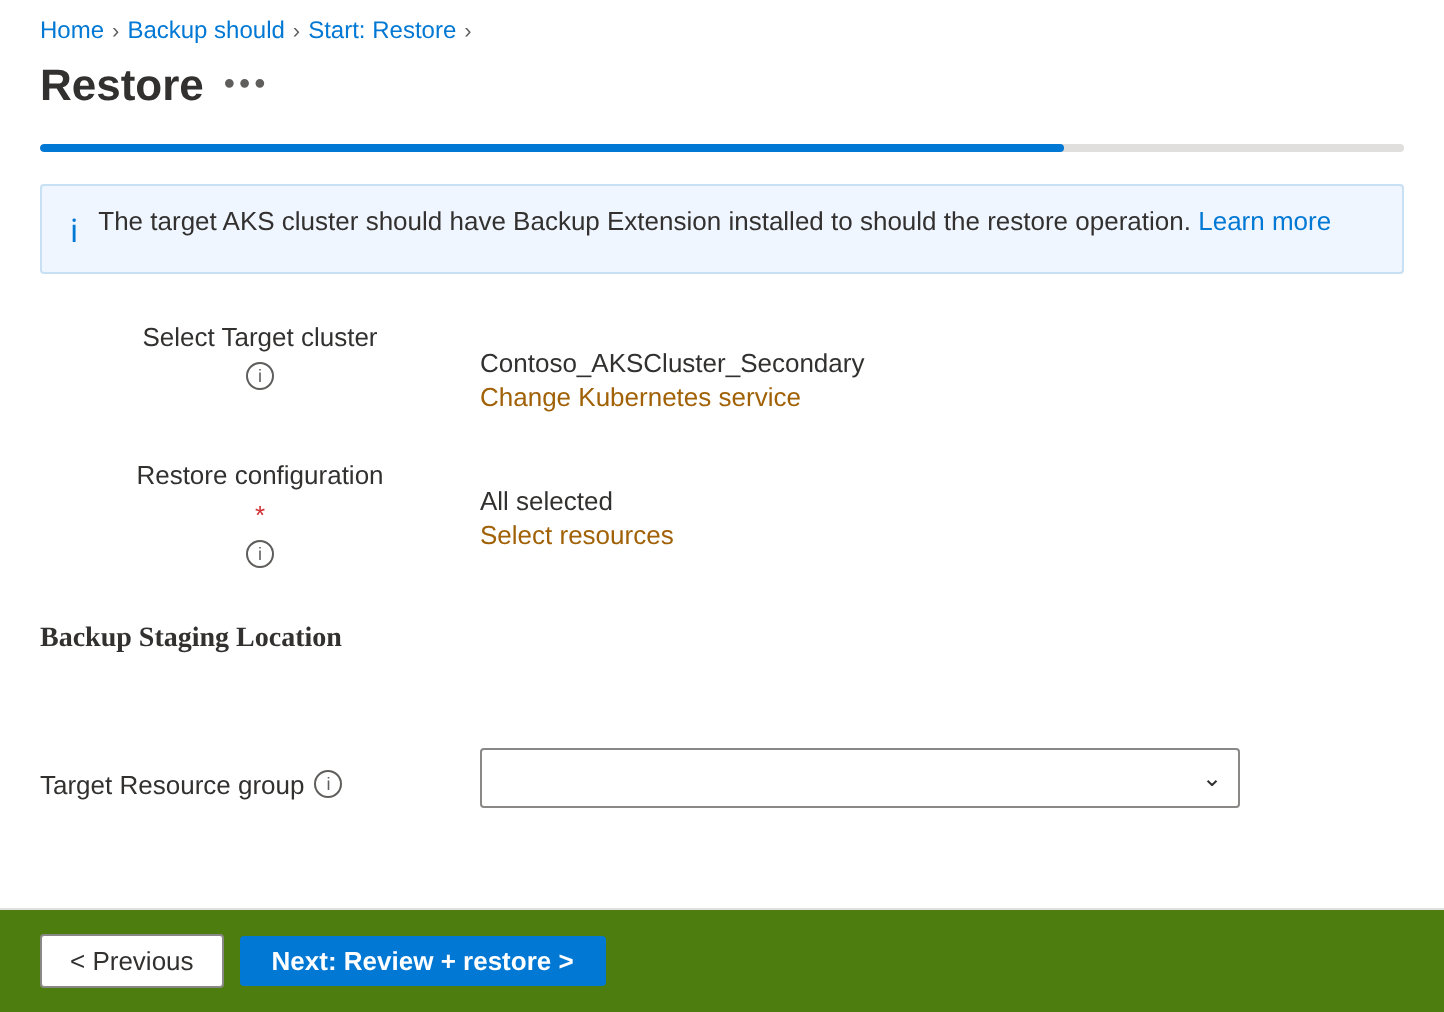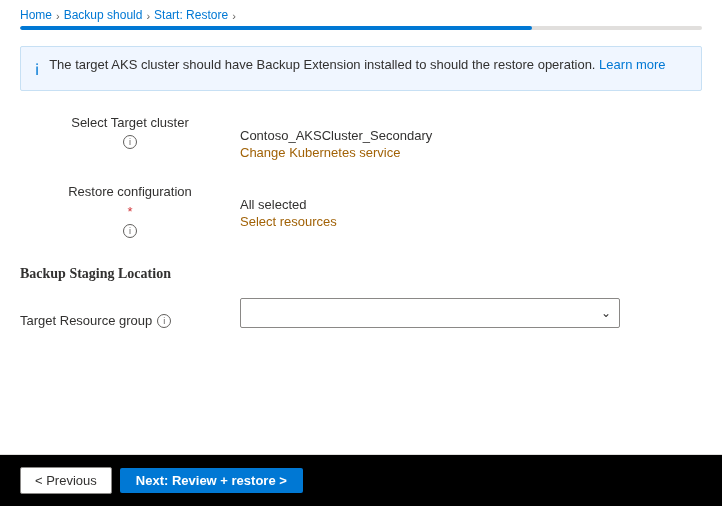--- a/index.html
+++ b/index.html
@@ -158,22 +158,23 @@
       padding: 8px 20px 16px 20px;
       margin-top: 20px;
       font-family: Liberation Serif, serif;
     }
 
     .dropdown-row {
       padding: 0 20px;
     }
     .dropdown-wrap {
       display: flex;
-      align-items: flex-end;
+      align-items: center;
       gap: 0;
+      margin-top: 30px;
     }
     .dropdown-label-col {
       width: 220px;
       display: flex;
       align-items: center;
       gap: 5px;
       padding-top: 6px;
       flex-shrink: 0;
     }
     .dropdown {
@@ -196,21 +197,21 @@
     .footer {
       position: absolute;
       bottom: 0;
       left: 0;
       right: 0;
       border-top: 1px solid #e1dfdd;
       padding: 12px 20px;
       display: flex;
       align-items: center;
       gap: 8px;
-      background: #000000;
+      background: #4d7c0f;
     }
     .btn-secondary {
       padding: 5px 14px;
       border: 1px solid #8a8886;
       background: #fff;
       color: #323130;
       font-size: 13px;
       border-radius: 2px;
       cursor: pointer;
       font-family: inherit;
@@ -240,20 +241,24 @@
 
   <div class="breadcrumb">
     <span class="breadcrumb-item">Home</span>
     <span class="breadcrumb-sep">›</span>
     <span class="breadcrumb-item">Backup should</span>
     <span class="breadcrumb-sep">›</span>
     <span class="breadcrumb-item current">Start: Restore</span>
     <span class="breadcrumb-sep">›</span>
   </div>
 
+  <div class="page-header">
+    <span class="page-title">Restore</span>
+    <span class="more-icon">•••</span>
+  </div>
 
   <div class="progress-bar-container">
     <div class="progress-bar-track">
       <div class="progress-bar-fill"></div>
     </div>
   </div>
 
   <div class="info-banner">
     <span class="info-icon">ℹ</span>
     <span class="info-text">

